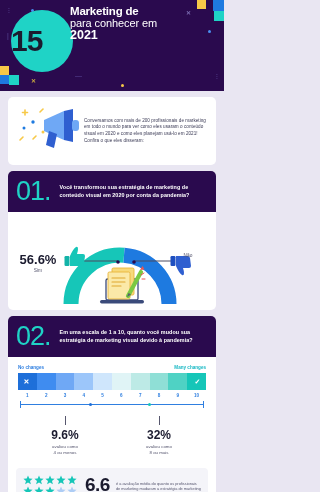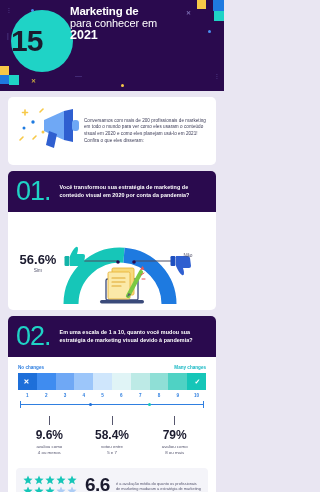--- a/index.html
+++ b/index.html
@@ -321,29 +321,21 @@
         <div class="stat">
           <div class="stem"></div>
           <div class="sbig">9.6%</div>
           <div class="ssml">
             <span>avaliou como</span><br>
             <span>4 ou menos</span>
           </div>
         </div>
         <div class="stat">
           <div class="stem"></div>
-          <div class="sbig">58.4%</div>
-          <div class="ssml">
-            <span>votou entre</span><br>
-            <span>5 e 7</span>
-          </div>
-        </div>
-        <div class="stat">
-          <div class="stem"></div>
-          <div class="sbig">79%</div>
+          <div class="sbig">32%</div>
           <div class="ssml">
             <span>avaliou como</span><br>
             <span>8 ou mais</span>
           </div>
         </div>
       </div>
     </div>
 
     <div class="rating">
       <div class="stars">

